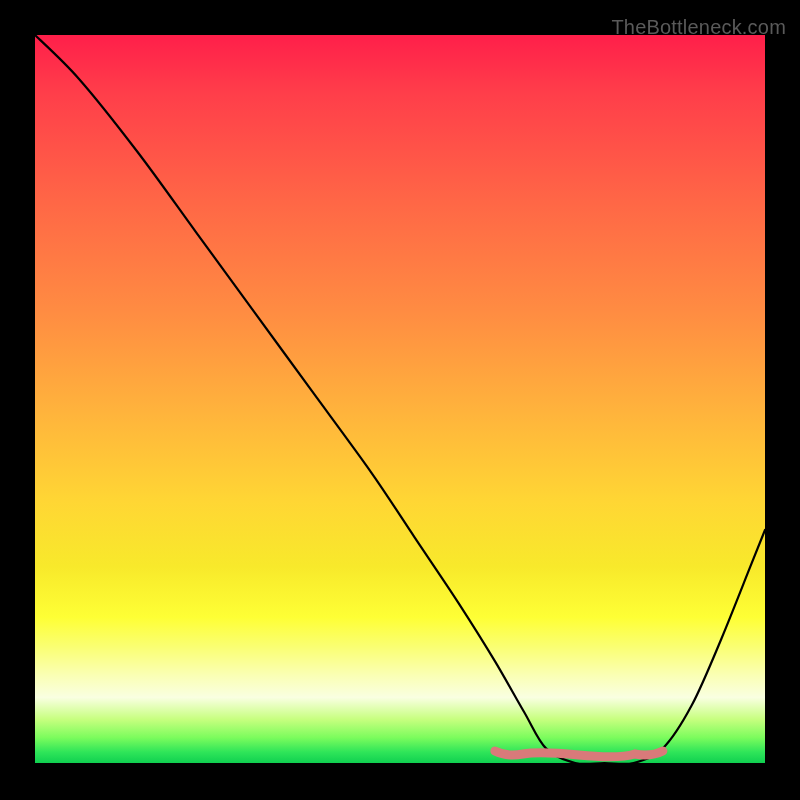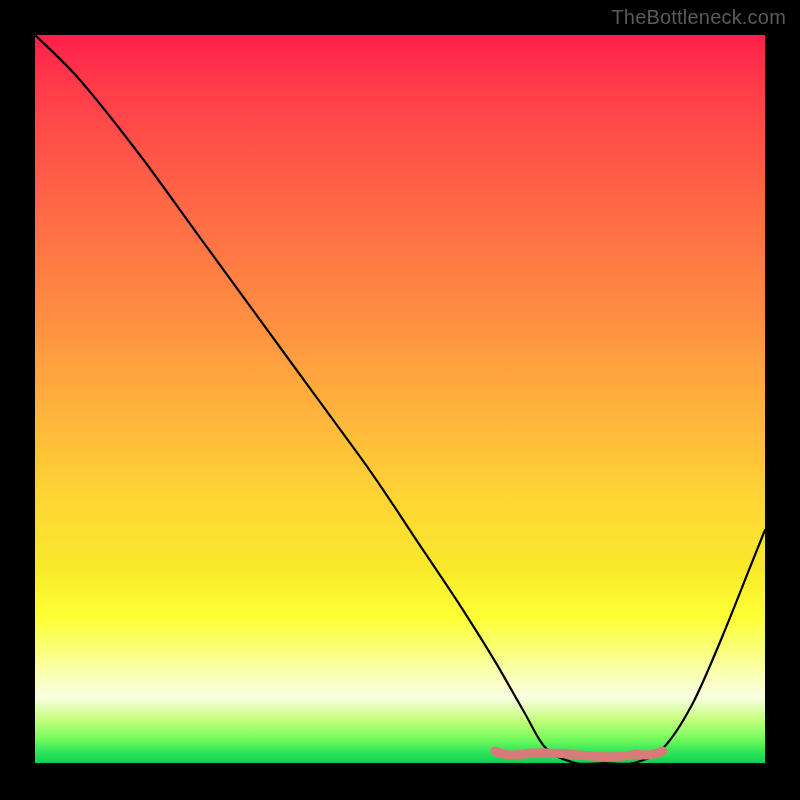--- a/index.html
+++ b/index.html
@@ -6,21 +6,21 @@
     margin: 0;
     padding: 0;
     width: 800px;
     height: 800px;
     background: #000;
     position: relative;
     font-family: Arial, sans-serif;
   }
   .watermark {
     position: absolute;
-    top: 6px;
+    top: 16px;
     right: 14px;
     color: #5a5a5a;
     font-size: 20px;
     font-weight: 500;
     z-index: 3;
     letter-spacing: 0.2px;
   }
   .plot {
     position: absolute;
     left: 35px;

